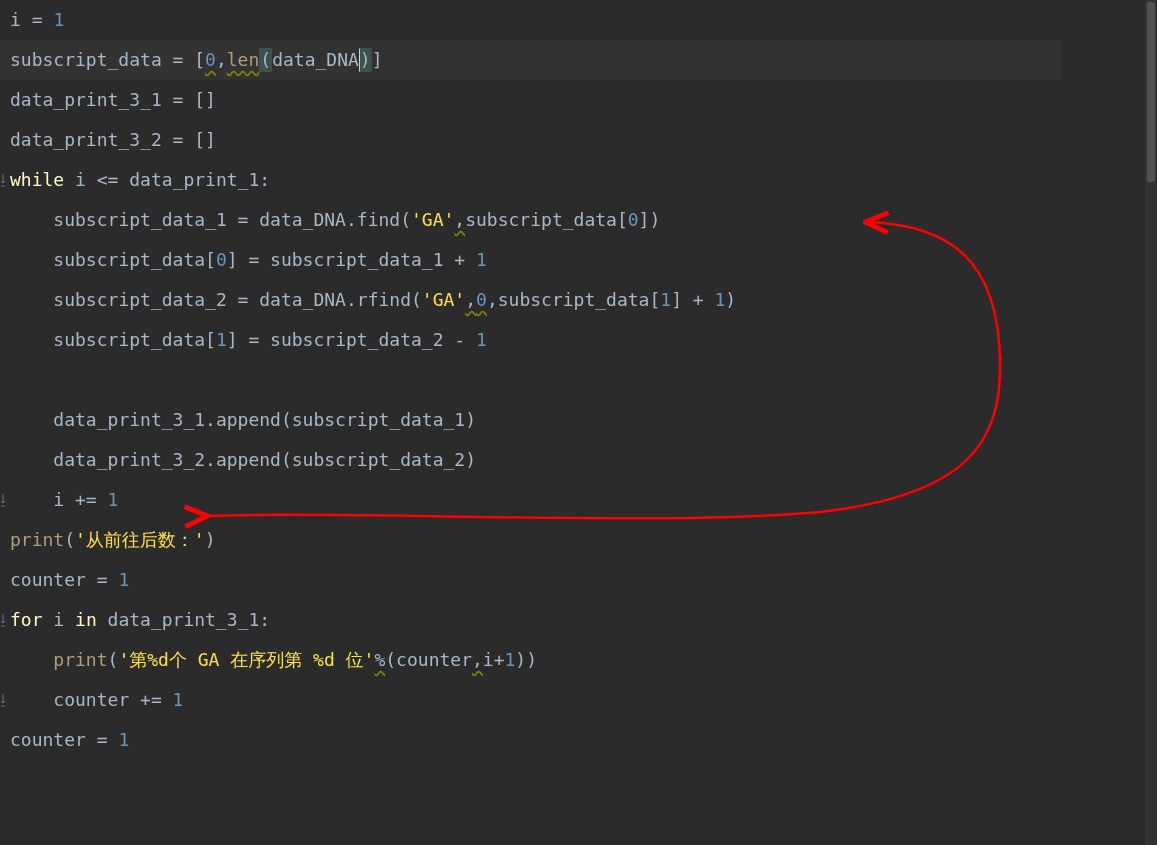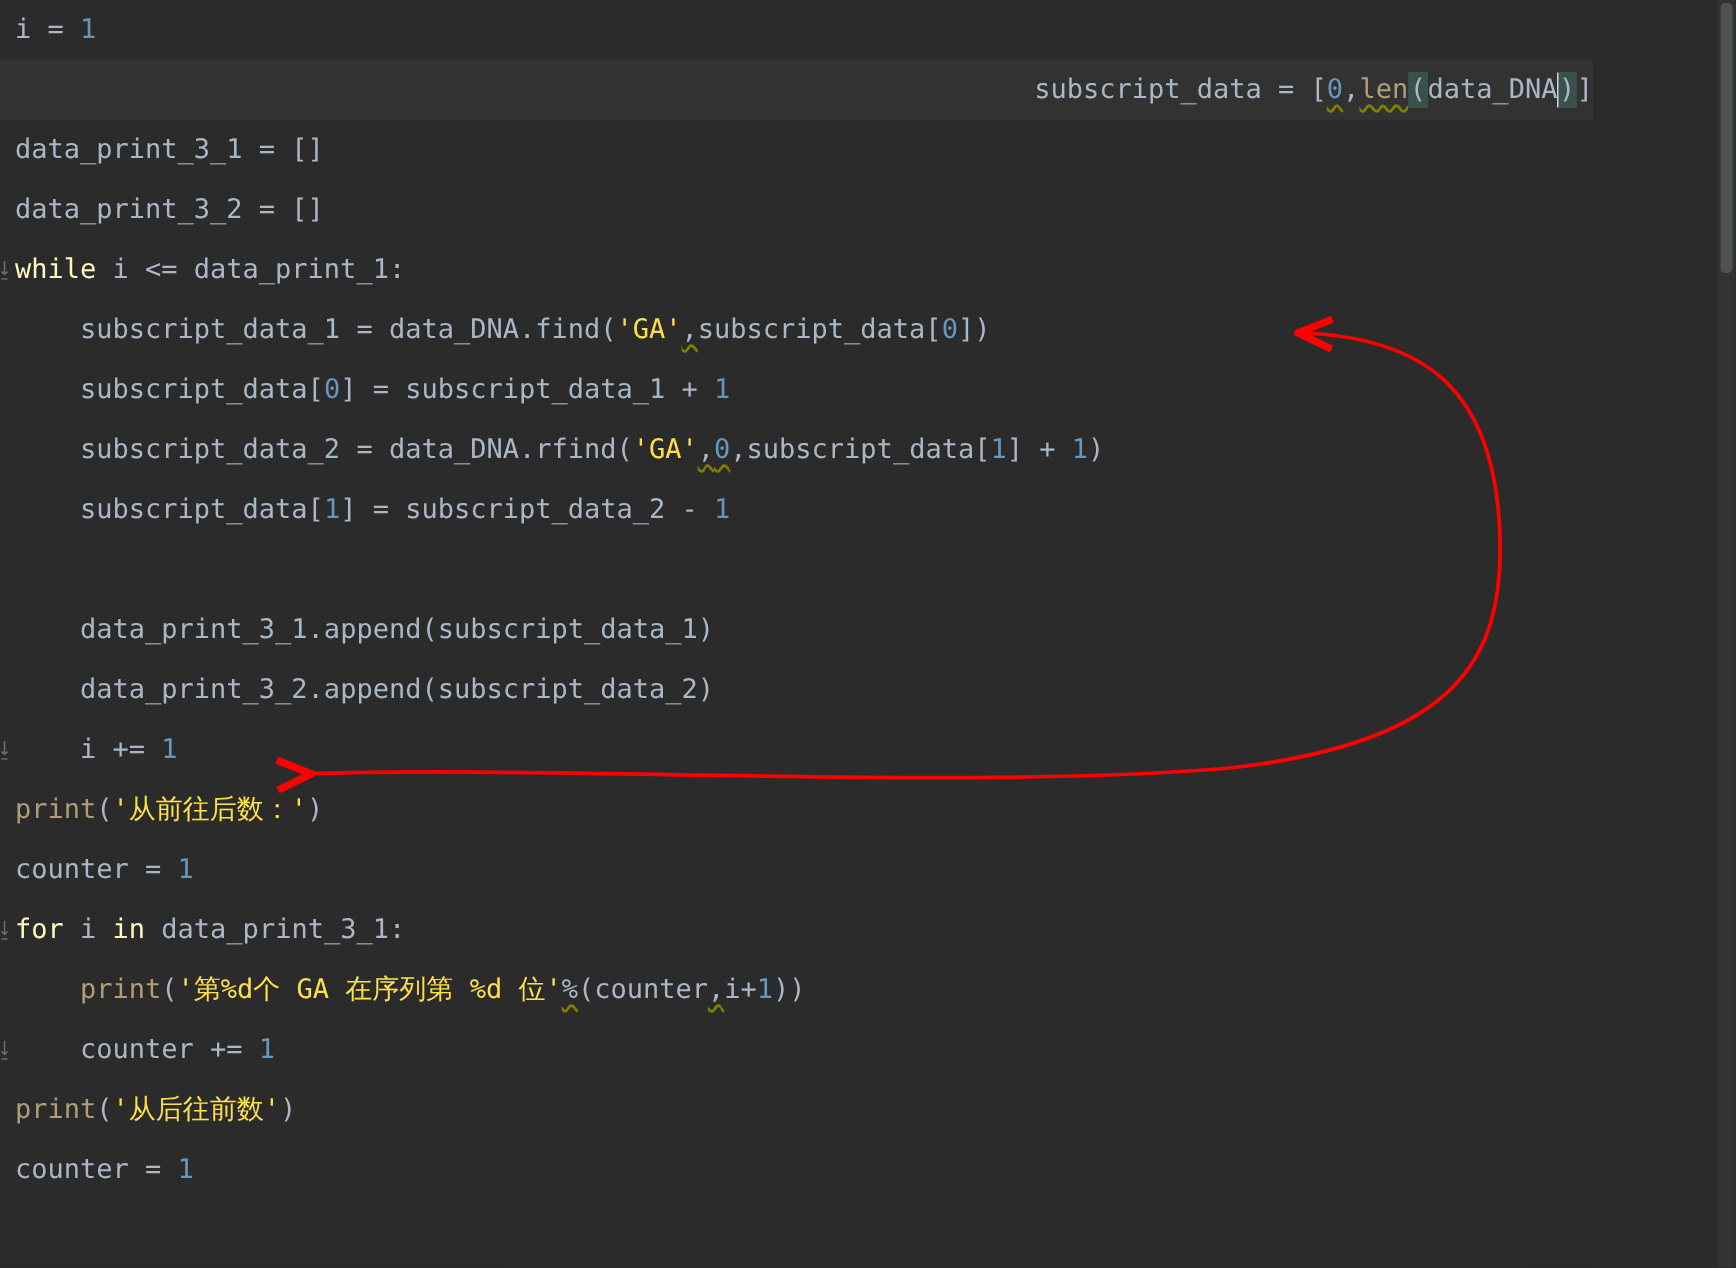--- a/index.html
+++ b/index.html
@@ -8,21 +8,21 @@
     width:1062px;height:845px;
     background:#2b2b2b;
     font-family:"Consolas","Menlo",monospace;
     font-size:18px;
     line-height:40px;
     color:#a9b7c6;
     white-space:pre;
     padding-top:0;
   }
   .line{position:relative;height:40px;padding-left:10px;}
-  .line.hl{background:#323232;text-align:right;}
+  .line.hl{background:#323232;}
   .kw{color:#fef9c3;}       
   .num{color:#6897bb;}      
   .str{color:#fde047;}      
   .fn{color:#b09d79;}       
   .op{color:#a9b7c6;}
   .paren-match{background:#3b514d;border:1px solid #3b514d;box-sizing:border-box;display:inline-block;line-height:22px;height:24px;margin-bottom:-4px;}
   .warn{text-decoration:underline wavy #808000;text-underline-offset:4px;}
   .caret{border-left:1px solid #d0d0d0;}
   .gutter{position:absolute;left:0;top:0;width:6px;height:40px;display:flex;align-items:center;justify-content:center;}
   .gutter svg{width:6px;height:14px;}
@@ -34,21 +34,21 @@
 <body>
 
 <div class="editor" id="editor"><div class="line"><span></span><span class="op">i </span><span class="op">= </span><span class="num">1</span></div><div class="line hl"><span></span><span class="op">subscript_data </span><span class="op">= [</span><span class="num warn">0</span><span class="op">,</span><span class="fn warn">len</span><span class="op paren-match">(</span><span class="op">data_DNA</span><span class="op paren-match caret">)</span><span class="op">]</span></div><div class="line"><span></span><span class="op">data_print_3_1 </span><span class="op">= []</span></div><div class="line"><span></span><span class="op">data_print_3_2 </span><span class="op">= []</span></div><div class="line"><span class="gutter"><svg viewBox="0 0 6 14">
           <path d="M3 1 L3 10 M3 10 L1 8 M3 10 L5 8 M1 13 L5 13" stroke="#6e6e6e" stroke-width="1" fill="none"></path>
         </svg></span><span></span><span class="kw">while </span><span class="op">i &lt;= data_print_1:</span></div><div class="line"><span>    </span><span class="op">subscript_data_1 = data_DNA.find(</span><span class="str">'GA'</span><span class="op warn">,</span><span class="op">subscript_data[</span><span class="num">0</span><span class="op">])</span></div><div class="line"><span>    </span><span class="op">subscript_data[</span><span class="num">0</span><span class="op">] = subscript_data_1 + </span><span class="num">1</span></div><div class="line"><span>    </span><span class="op">subscript_data_2 = data_DNA.rfind(</span><span class="str">'GA'</span><span class="op warn">,</span><span class="num warn">0</span><span class="op">,</span><span class="op">subscript_data[</span><span class="num">1</span><span class="op">] + </span><span class="num">1</span><span class="op">)</span></div><div class="line"><span>    </span><span class="op">subscript_data[</span><span class="num">1</span><span class="op">] = subscript_data_2 - </span><span class="num">1</span></div><div class="line"><span></span></div><div class="line"><span>    </span><span class="op">data_print_3_1.append(subscript_data_1)</span></div><div class="line"><span>    </span><span class="op">data_print_3_2.append(subscript_data_2)</span></div><div class="line"><span class="gutter"><svg viewBox="0 0 6 14">
           <path d="M3 1 L3 10 M3 10 L1 8 M3 10 L5 8 M1 13 L5 13" stroke="#6e6e6e" stroke-width="1" fill="none"></path>
         </svg></span><span>    </span><span class="op">i += </span><span class="num">1</span></div><div class="line"><span></span><span class="fn">print</span><span class="op">(</span><span class="str">'从前往后数：'</span><span class="op">)</span></div><div class="line"><span></span><span class="op">counter = </span><span class="num">1</span></div><div class="line"><span class="gutter"><svg viewBox="0 0 6 14">
           <path d="M3 1 L3 10 M3 10 L1 8 M3 10 L5 8 M1 13 L5 13" stroke="#6e6e6e" stroke-width="1" fill="none"></path>
         </svg></span><span></span><span class="kw">for </span><span class="op">i </span><span class="kw">in </span><span class="op">data_print_3_1:</span></div><div class="line"><span>    </span><span class="fn">print</span><span class="op">(</span><span class="str">'第%d个 GA 在序列第 %d 位'</span><span class="op warn">%</span><span class="op">(counter</span><span class="op warn">,</span><span class="op">i+</span><span class="num">1</span><span class="op">))</span></div><div class="line"><span class="gutter"><svg viewBox="0 0 6 14">
           <path d="M3 1 L3 10 M3 10 L1 8 M3 10 L5 8 M1 13 L5 13" stroke="#6e6e6e" stroke-width="1" fill="none"></path>
-        </svg></span><span>    </span><span class="op">counter += </span><span class="num">1</span></div><div class="line"><span></span><span class="fn">print</span><span class="op">(</span><span class="str">'从后往前数'</span><span class="op">)</span></div><div class="line"><span></span><span class="op">counter = </span><span class="num">1</span></div></div>
+        </svg></span><span>    </span><span class="op">counter += </span><span class="num">1</span></div><div class="line"><span></span><span class="op">counter = </span><span class="num">1</span></div></div>
 
 <svg class="annot" width="1157" height="845">
   <defs>
     <marker id="ah1" markerWidth="12" markerHeight="10" refX="2" refY="5" orient="auto">
       <path d="M10,1 L1,5 L10,9" fill="none" stroke="#ff0000" stroke-width="2"></path>
     </marker>
     <marker id="ah2" markerWidth="12" markerHeight="10" refX="2" refY="5" orient="auto">
       <path d="M10,1 L1,5 L10,9" fill="none" stroke="#ff0000" stroke-width="2"></path>
     </marker>
   </defs>

